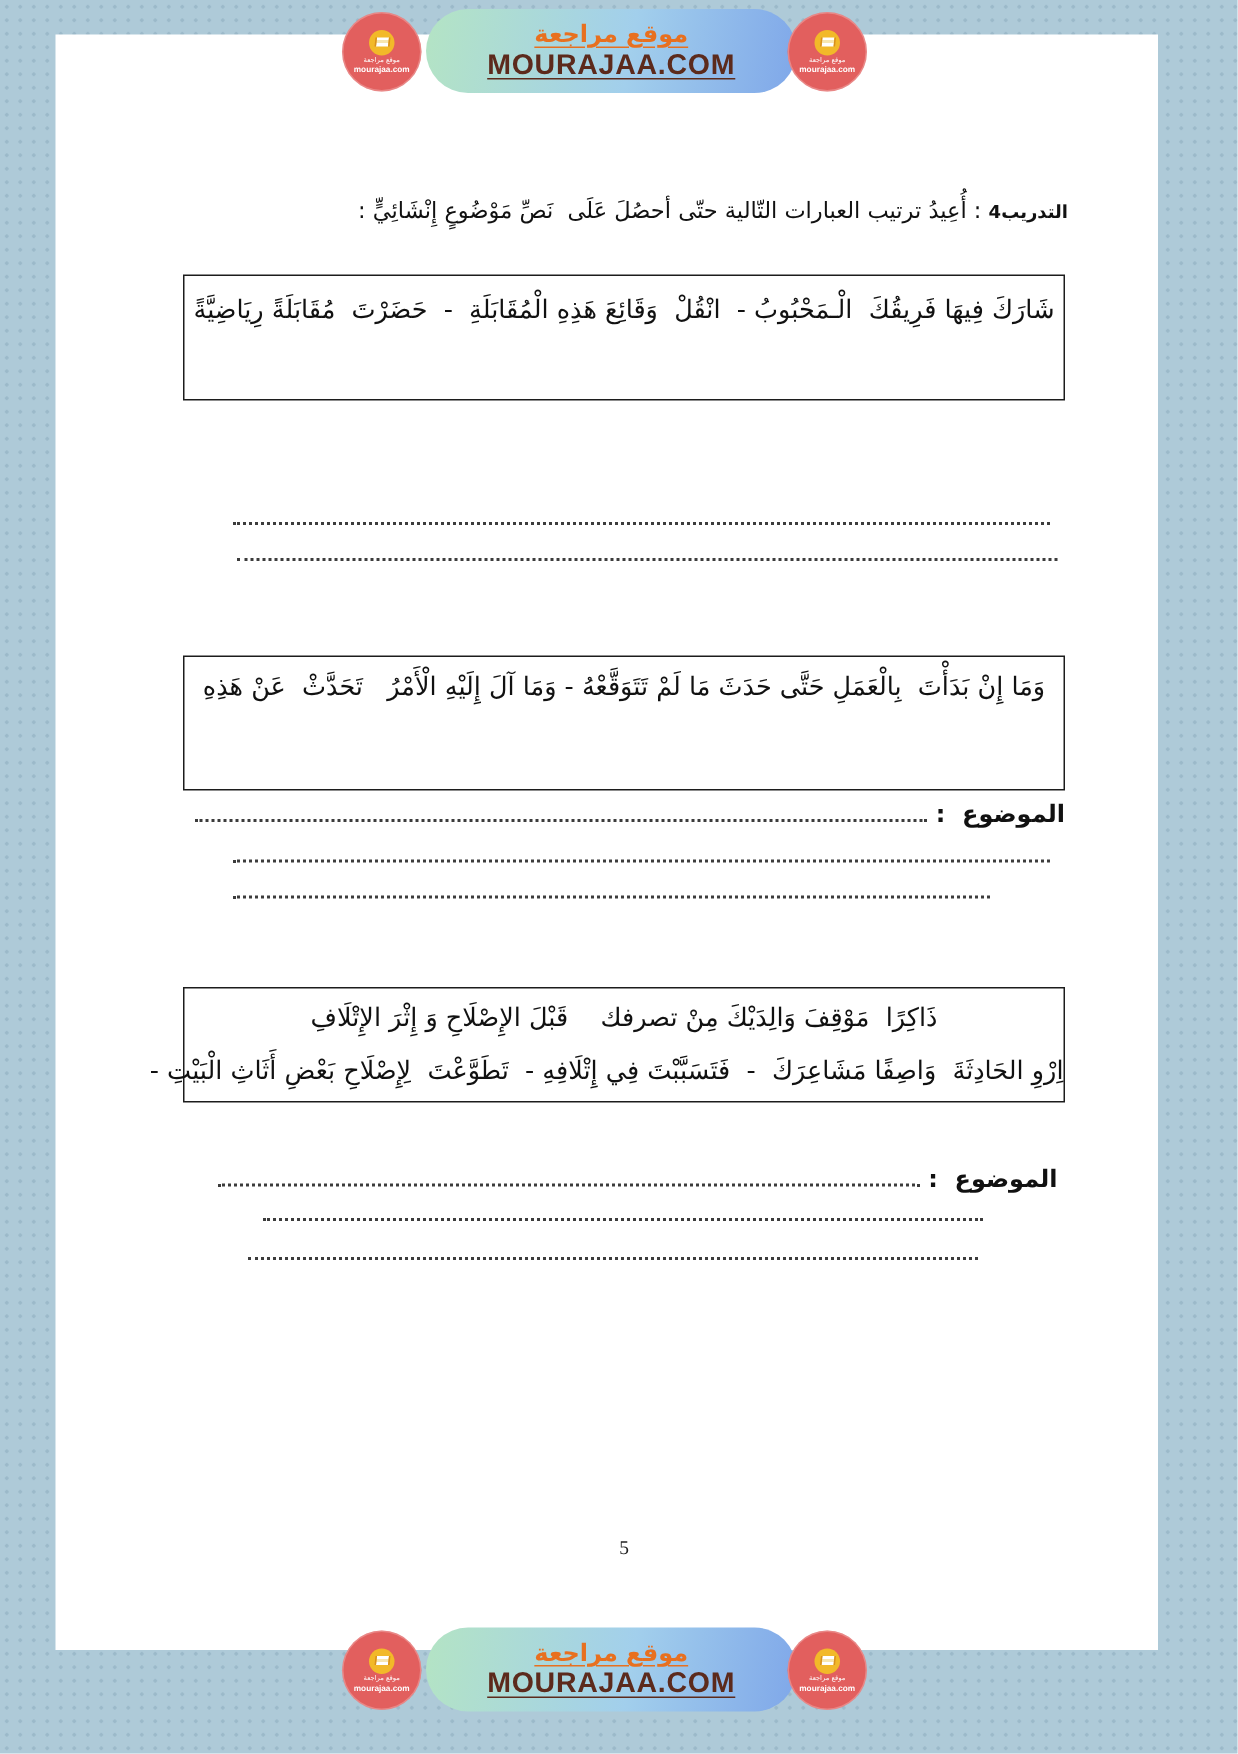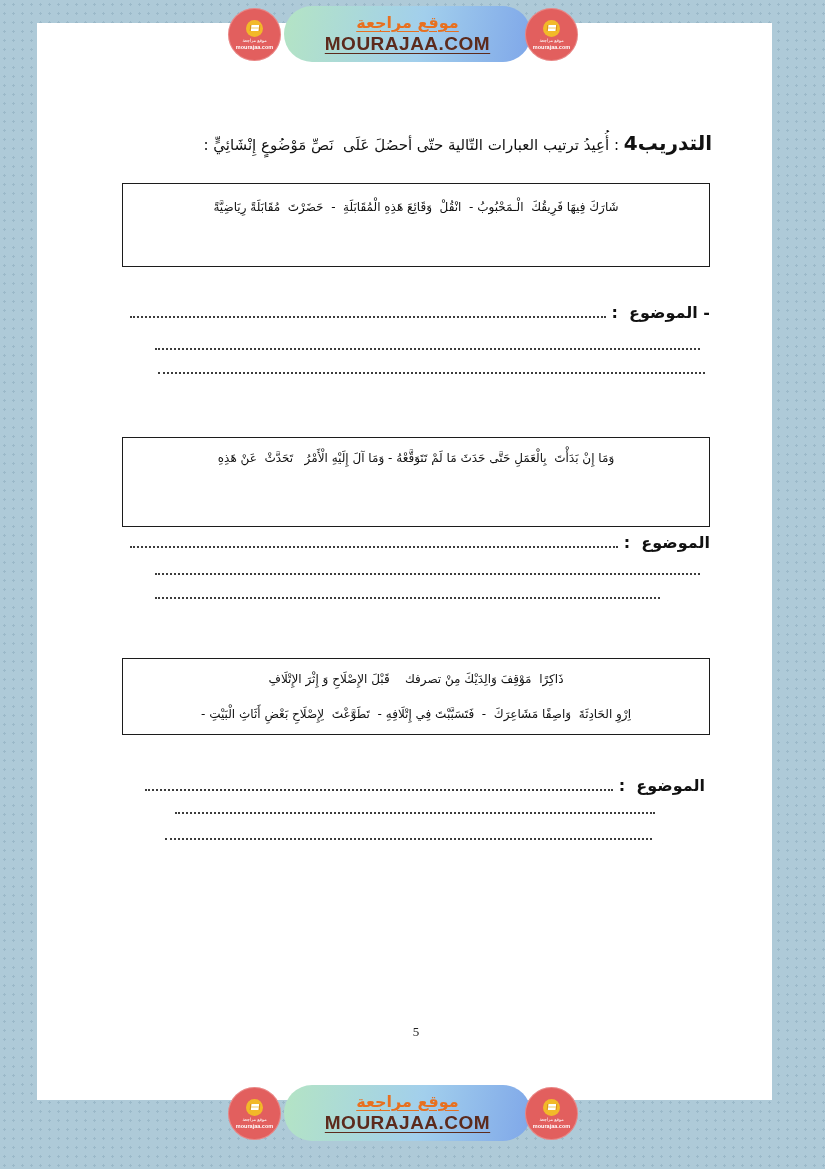--- a/index.html
+++ b/index.html
@@ -57,27 +57,27 @@
   .badge .t-ar { font-size:4.5px; color:#ffffff; line-height:5px; direction:rtl; }
   .badge .t-en { font-size:5.5px; font-weight:bold; color:#ffffff; line-height:6px;
                  font-family:"Liberation Sans", sans-serif; }
 
   
   .title {
     position:absolute; left:122px; top:131px; width:590px;
     direction:rtl; text-align:right;
     font-size:15px; color:#111;
   }
-  .title b { font-size:20px; }
+  .title b { font-size:12px; }
 
   .textbox {
     position:absolute; left:122px; width:588px;
     border:1.5px solid #1c1c1c; background:#fff;
     direction:rtl; text-align:center; color:#111;
-    font-size:12px;
+    font-size:17px;
   }
   .textbox .bline { line-height:35px; white-space:nowrap; }
 
   .topic-row {
     position:absolute; display:flex; flex-direction:row-reverse;
     align-items:flex-end; gap:6px;
   }
   .topic-label {
     direction:rtl; white-space:nowrap;
     font-size:16px; font-weight:bold; color:#111;
@@ -119,24 +119,20 @@
     </div>
   </div>
 
   <div class="title">
     <b>التدريب4</b><span> : أُعِيدُ ترتيب العبارات التّالية حتّى أحصُلَ عَلَى &nbsp;نَصِّ مَوْضُوعٍ إِنْشَائِيٍّ :</span>
   </div>
 
   <div class="textbox" style="top:183px; height:84px; padding-top:6px;">
     <div class="bline">شَارَكَ فِيهَا فَرِيقُكَ &nbsp;الْـمَحْبُوبُ - &nbsp;انْقُلْ &nbsp;وَقَائِعَ هَذِهِ الْمُقَابَلَةِ &nbsp;- &nbsp;حَضَرْتَ &nbsp;مُقَابَلَةً رِيَاضِيَّةً</div>
   </div>
-  <div class="topic-row" style="left:130px; top:303px; width:580px;">
-    <span class="topic-label">- الموضوع &nbsp;:</span>
-    <div class="dots"></div>
-  </div>
   <div class="dotline" style="left:155px; top:348px; width:545px;"></div>
   <div class="dotline" style="left:158px; top:372px; width:547px;"></div>
 
   <div class="textbox" style="top:437px; height:90px; padding-top:3px;">
     <div class="bline">وَمَا إِنْ بَدَأْتَ &nbsp;بِالْعَمَلِ حَتَّى حَدَثَ مَا لَمْ تَتَوَقَّعْهُ - وَمَا آلَ إِلَيْهِ الْأَمْرُ &nbsp;&nbsp;تَحَدَّثْ &nbsp;عَنْ هَذِهِ</div>
   </div>
   <div class="topic-row" style="left:130px; top:533px; width:580px;">
     <span class="topic-label">الموضوع &nbsp;:</span>
     <div class="dots"></div>
   </div>

